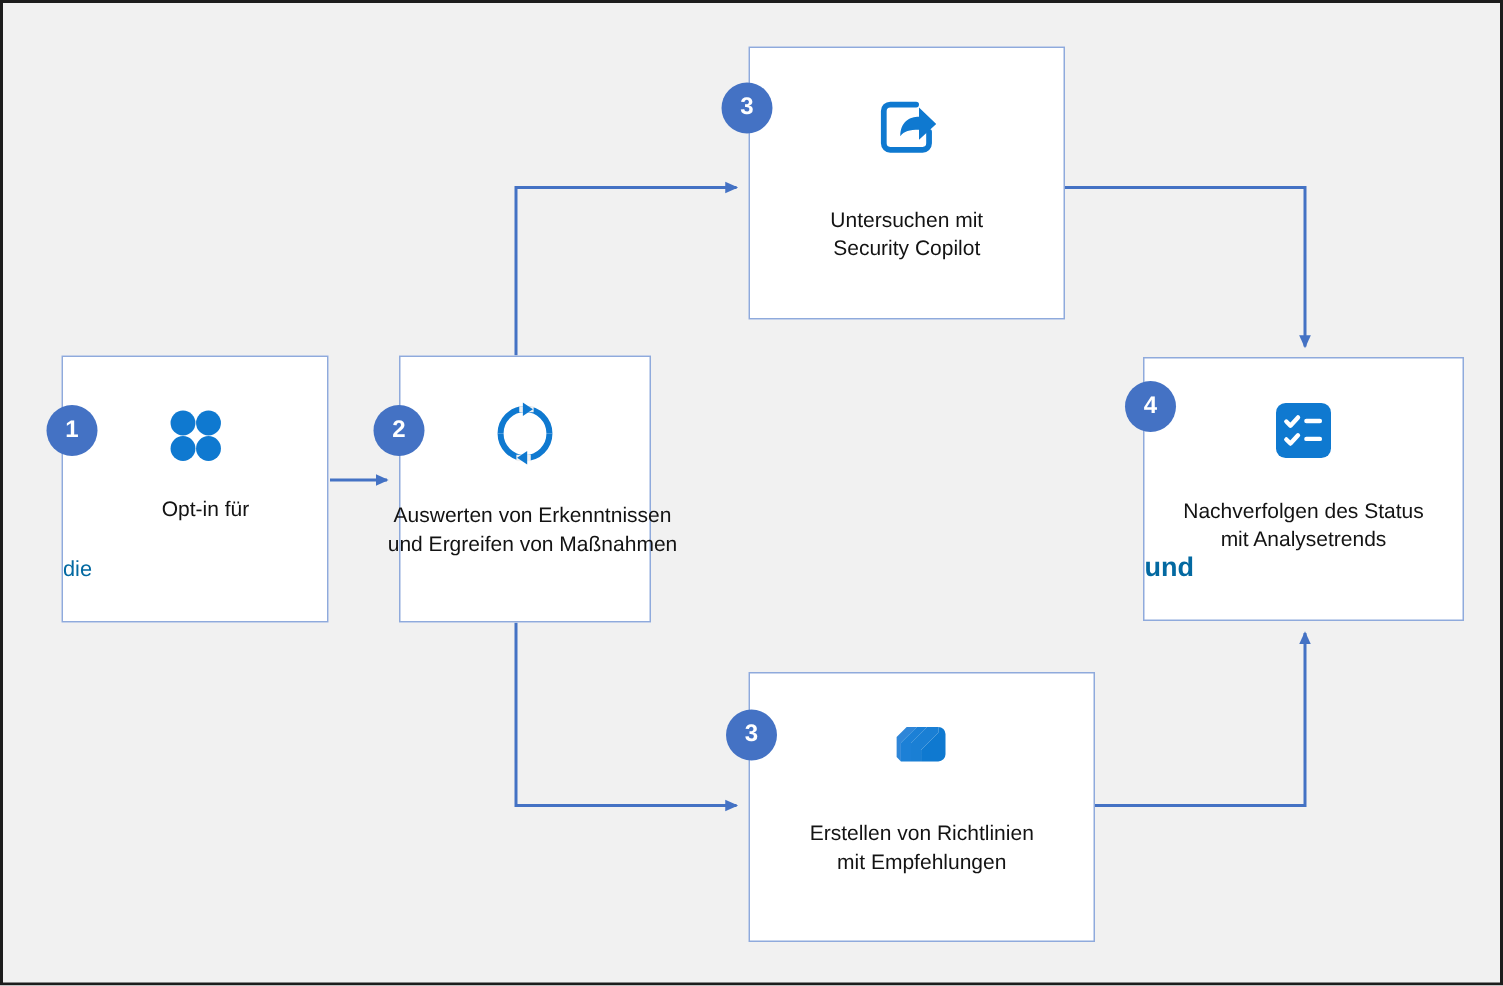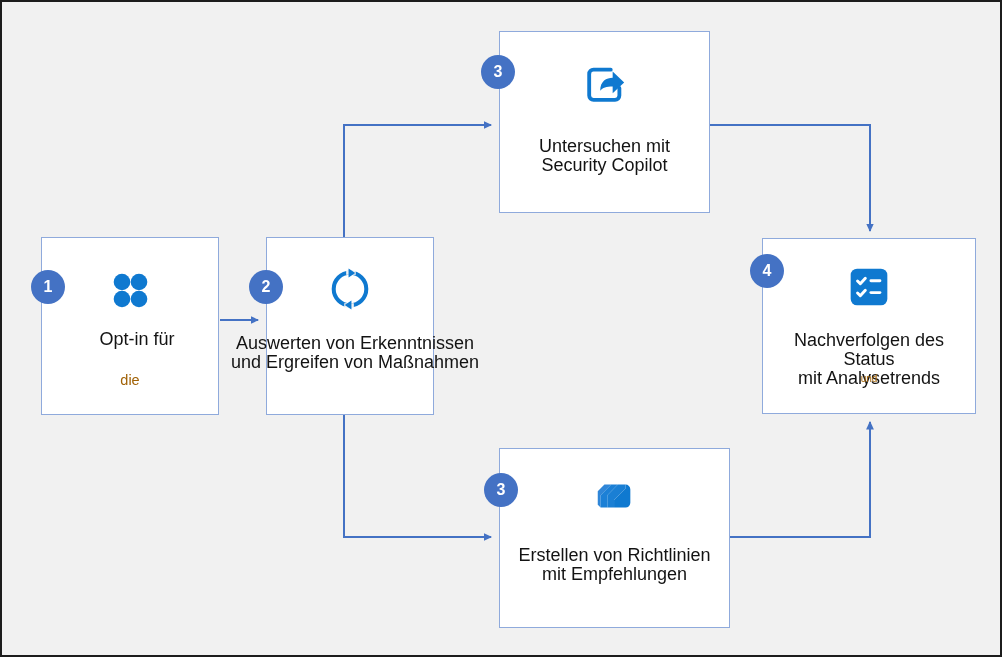--- a/index.html
+++ b/index.html
@@ -44,33 +44,32 @@
     align-items: center;
     justify-content: center;
   }
 
   .step-label {
     position: absolute;
     left: 0;
     right: 0;
     text-align: center;
     color: #131313;
-    font-size: 18px;
+    font-size: 14px;
     line-height: 19px;
     padding: 0 4px;
     box-sizing: border-box;
     white-space: pre-line;
   }
 
   .step-label-extra {
     position: absolute;
     left: 0;
     right: 0;
-    text-align: center;
-    color: #a16207;
+    color: #0369a1;
     font-size: 14.5px;
     line-height: 19px;
   }
 
   
   .badge {
     position: absolute;
     width: 34px;
     height: 34px;
     border-radius: 50%;
@@ -100,21 +99,21 @@
   
   #box-3 { left: 497px; top: 29px; width: 211px; height: 182px; }
   #box-3 .step-icon  { left: 0; right: 0; top: 30px; }
   #box-3 .step-label { top: 105px; }
   #badge-3 { left: 479px; top: 53px; }
 
   
   #box-4 { left: 760px; top: 236px; width: 214px; height: 176px; }
   #box-4 .step-icon  { left: 0; right: 0; top: 26px; }
   #box-4 .step-label { top: 92px; }
-  #box-4 .step-label-extra { top: 130px; font-size: 10px; }
+  #box-4 .step-label-extra { top: 130px; font-size: 18px; font-weight: bold; }
   #badge-4 { left: 748px; top: 252px; }
 
   
   #box-5 { left: 497px; top: 446px; width: 231px; height: 180px; }
   #box-5 .step-icon  { left: 0; right: 0; top: 26px; }
   #box-5 .step-label { top: 97px; }
   #badge-5 { left: 482px; top: 471px; }
 </style>
 </head>
 <body>

